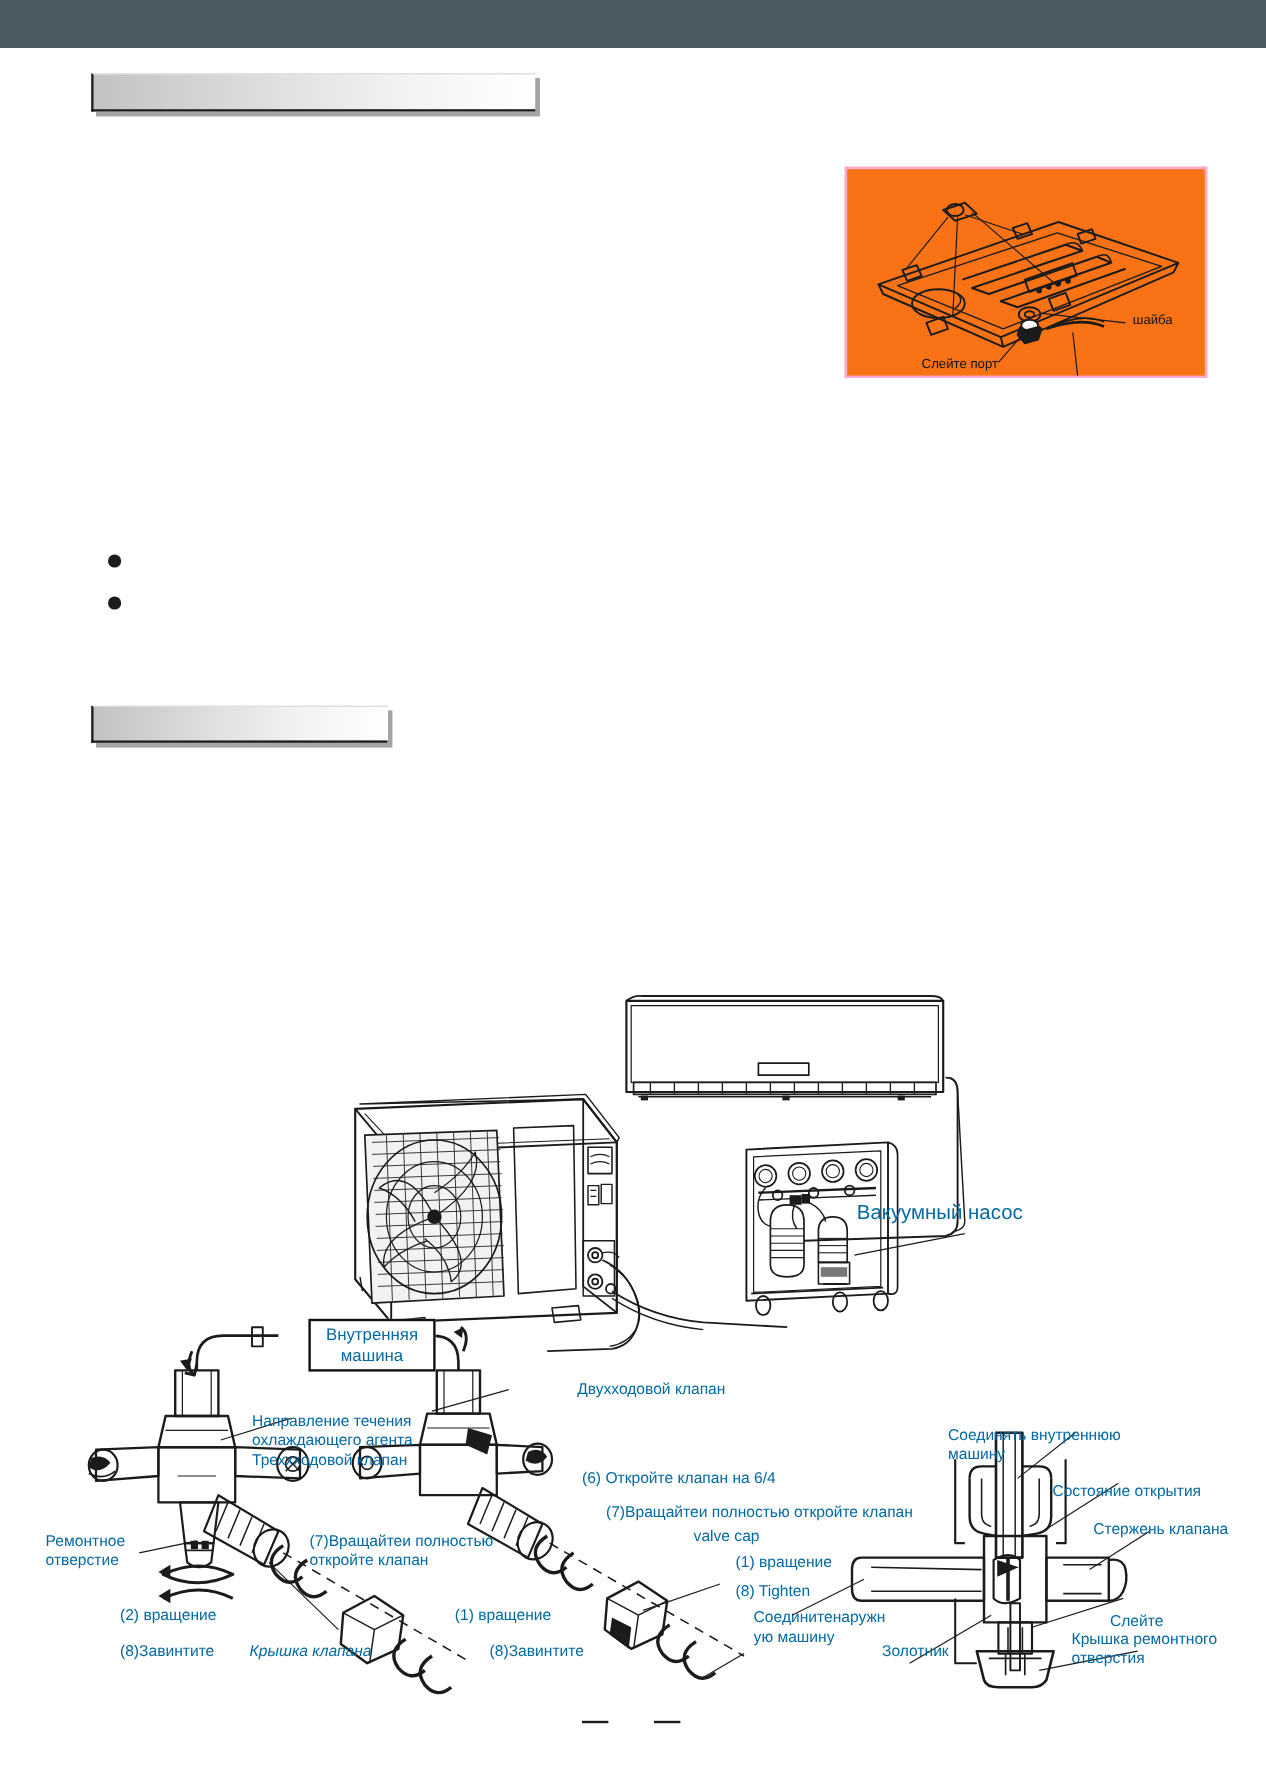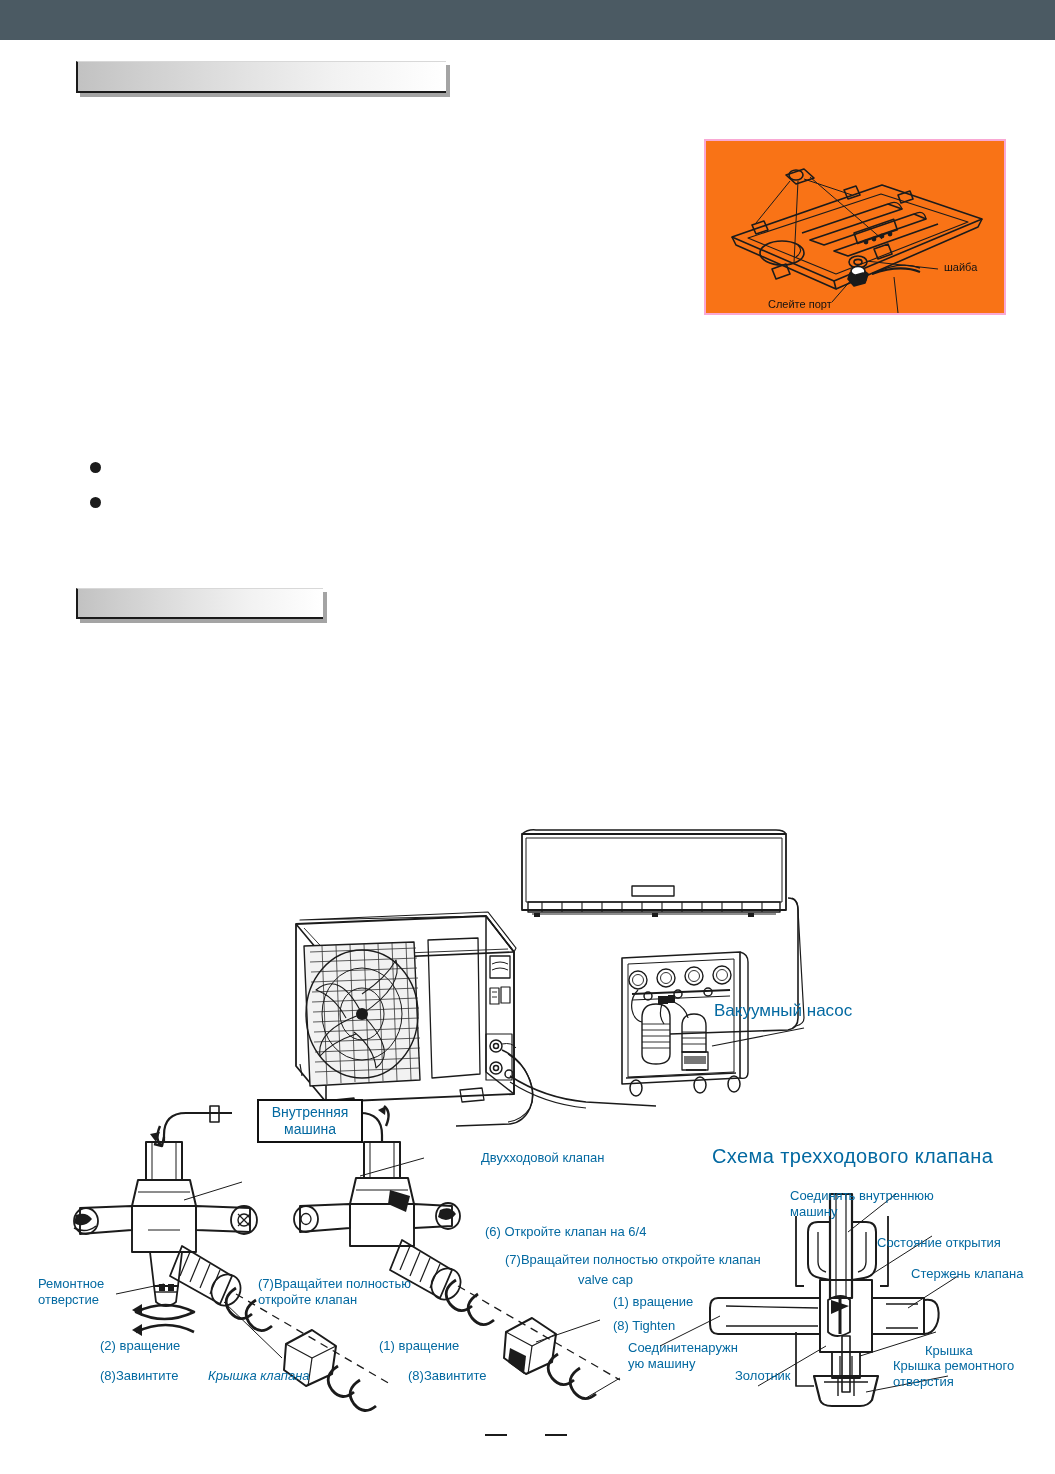--- a/index.html
+++ b/index.html
@@ -449,20 +449,23 @@
       <path d="M300 96 L364 78" stroke-width="1"></path>
       <path d="M164 222 L222 278" stroke-width="1"></path>
       <path d="M476 262 L540 240" stroke-width="1"></path>
       <path d="M526 318 L560 298" stroke-width="1"></path>
     </g>
   </svg>
 
   <div class="dlabel box" style="left:238px;top:1099px;width:86px;margin-left:19px;">Внутренняя
 машина</div>
 
+  <div class="dlabel" style="left:210px;top:1176px;">Направление течения
+охлаждающего агента
+Треххходовой клапан</div>
 
   <div class="dlabel" style="left:443px;top:1150px;margin-left:38px;">Двухходовой клапан</div>
 
   <div class="dlabel" style="left:38px;top:1276px;">Ремонтное
 отверстие</div>
 
   <div class="dlabel" style="left:100px;top:1338px;">(2) вращение</div>
 
   <div class="dlabel" style="left:100px;top:1368px;">(8)Завинтите</div>
 
@@ -481,21 +484,20 @@
 
   <div class="dlabel" style="left:578px;top:1272px;">valve cap</div>
 
   <div class="dlabel" style="left:613px;top:1294px;">(1) вращение</div>
 
   <div class="dlabel" style="left:613px;top:1318px;">(8) Tighten</div>
 
   <div class="dlabel" style="left:628px;top:1340px;">Соединитенаружн
 ую машину</div>
 
-  <div class="dlabel big" style="left:712px;top:1144px;">Схема трехходового клапана</div>
 
   <svg style="position:absolute;left:700px;top:1180px;" width="355" height="235" viewBox="0 0 355 235">
     <g fill="none" stroke="#1b1b1b" stroke-width="2" stroke-linejoin="round">
 
       <path d="M130 14 L152 14 L152 118 L130 118 Z" stroke-width="2.2"></path>
       <path d="M136 14 L136 118 M146 14 L146 118" stroke-width="1.2"></path>
 
       <path d="M108 52 q0 -10 10 -10 L130 42" stroke-width="2"></path>
       <path d="M152 42 L166 42 q10 0 10 10" stroke-width="2"></path>
       <path d="M108 52 L108 84 q0 12 12 14 L130 100" stroke-width="2"></path>
@@ -542,21 +544,21 @@
     </g>
   </svg>
 
   <div class="dlabel" style="left:790px;top:1188px;">Соединять внутреннюю
 машину</div>
 
   <div class="dlabel" style="left:877px;top:1235px;">Состояние открытия</div>
 
   <div class="dlabel" style="left:911px;top:1266px;">Стержень клапана</div>
 
-  <div class="dlabel" style="left:925px;top:1343px;">Крышка</div>
+  <div class="dlabel" style="left:925px;top:1343px;">Слейте</div>
 
   <div class="dlabel" style="left:735px;top:1368px;">Золотник</div>
 
   <div class="dlabel" style="left:893px;top:1358px;">Крышка ремонтного
 отверстия</div>
 
   <div class="footer-mark" id="footer-mark-1"></div>
   <div class="footer-mark" id="footer-mark-2"></div>
   <div class="footer-page-no" style="left:516px;top:1424px;"></div>
 

